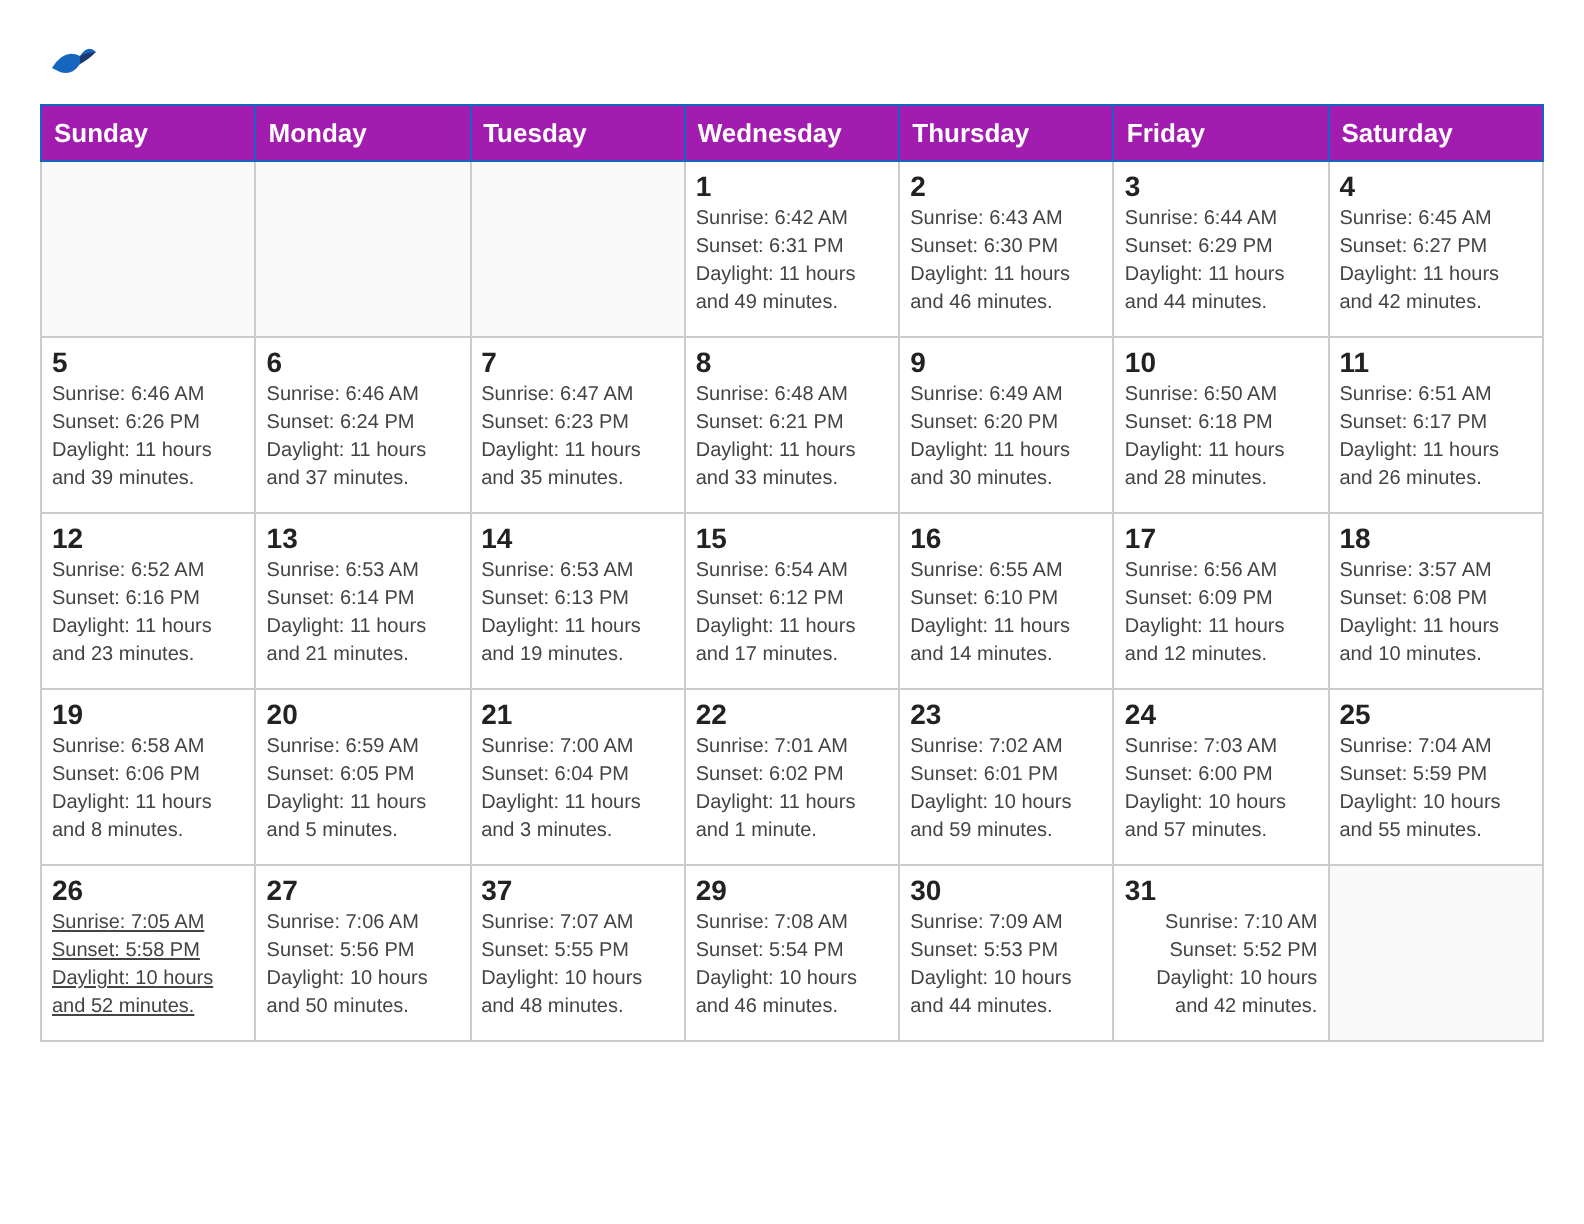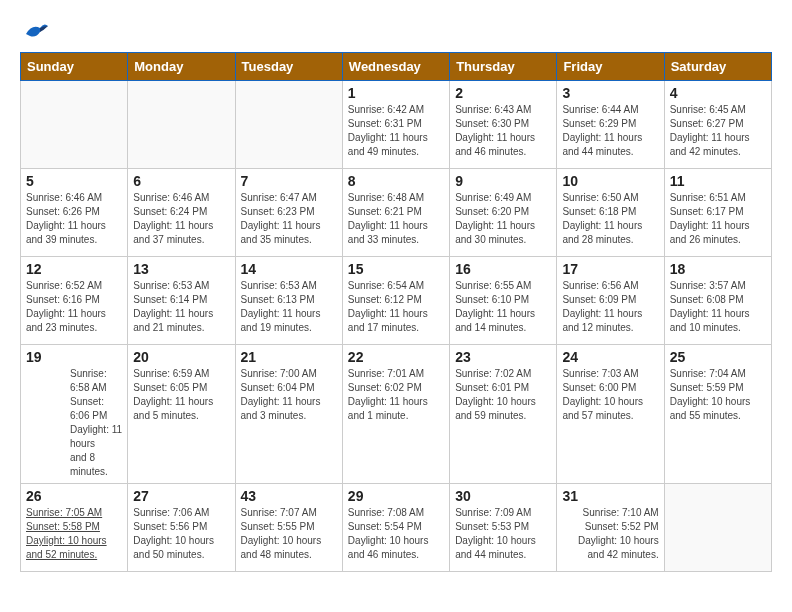--- a/index.html
+++ b/index.html
@@ -32,21 +32,21 @@
     .subtitle {
       font-size: 16px;
       color: #444;
     }
     .calendar {
       width: 100%;
       border-collapse: collapse;
       table-layout: fixed;
     }
     .calendar th {
-      background: #a16207;
+      background: #a21caf;
       color: #fff;
       text-align: left;
       padding: 6px 6px;
       font-size: 13px;
       font-weight: bold;
       border: 1px solid #1565c0;
     }
     .calendar td {
       border: 1px solid #ccc;
       vertical-align: top;
@@ -238,21 +238,21 @@
           <span class="day-number">18</span>
           <div class="day-info" style="white-space: pre-line;">Sunrise: 3:57 AM
 Sunset: 6:08 PM
 Daylight: 11 hours
 and 10 minutes.</div>
         </td>
       </tr>
       <tr>
         <td>
           <span class="day-number">19</span>
-          <div class="day-info" style="white-space: pre-line; margin-left: 44px;">Sunrise: 6:58 AM
+          <div class="day-info" style="white-space: pre-line;">Sunrise: 6:58 AM
 Sunset: 6:06 PM
 Daylight: 11 hours
 and 8 minutes.</div>
         </td>
         <td>
           <span class="day-number">20</span>
           <div class="day-info" style="white-space: pre-line;">Sunrise: 6:59 AM
 Sunset: 6:05 PM
 Daylight: 11 hours
 and 5 minutes.</div>
@@ -302,21 +302,21 @@
 and 52 minutes.</div>
         </td>
         <td>
           <span class="day-number">27</span>
           <div class="day-info" style="white-space: pre-line;">Sunrise: 7:06 AM
 Sunset: 5:56 PM
 Daylight: 10 hours
 and 50 minutes.</div>
         </td>
         <td>
-          <span class="day-number">43</span>
+          <span class="day-number">37</span>
           <div class="day-info" style="white-space: pre-line;">Sunrise: 7:07 AM
 Sunset: 5:55 PM
 Daylight: 10 hours
 and 48 minutes.</div>
         </td>
         <td>
           <span class="day-number">29</span>
           <div class="day-info" style="white-space: pre-line;">Sunrise: 7:08 AM
 Sunset: 5:54 PM
 Daylight: 10 hours

